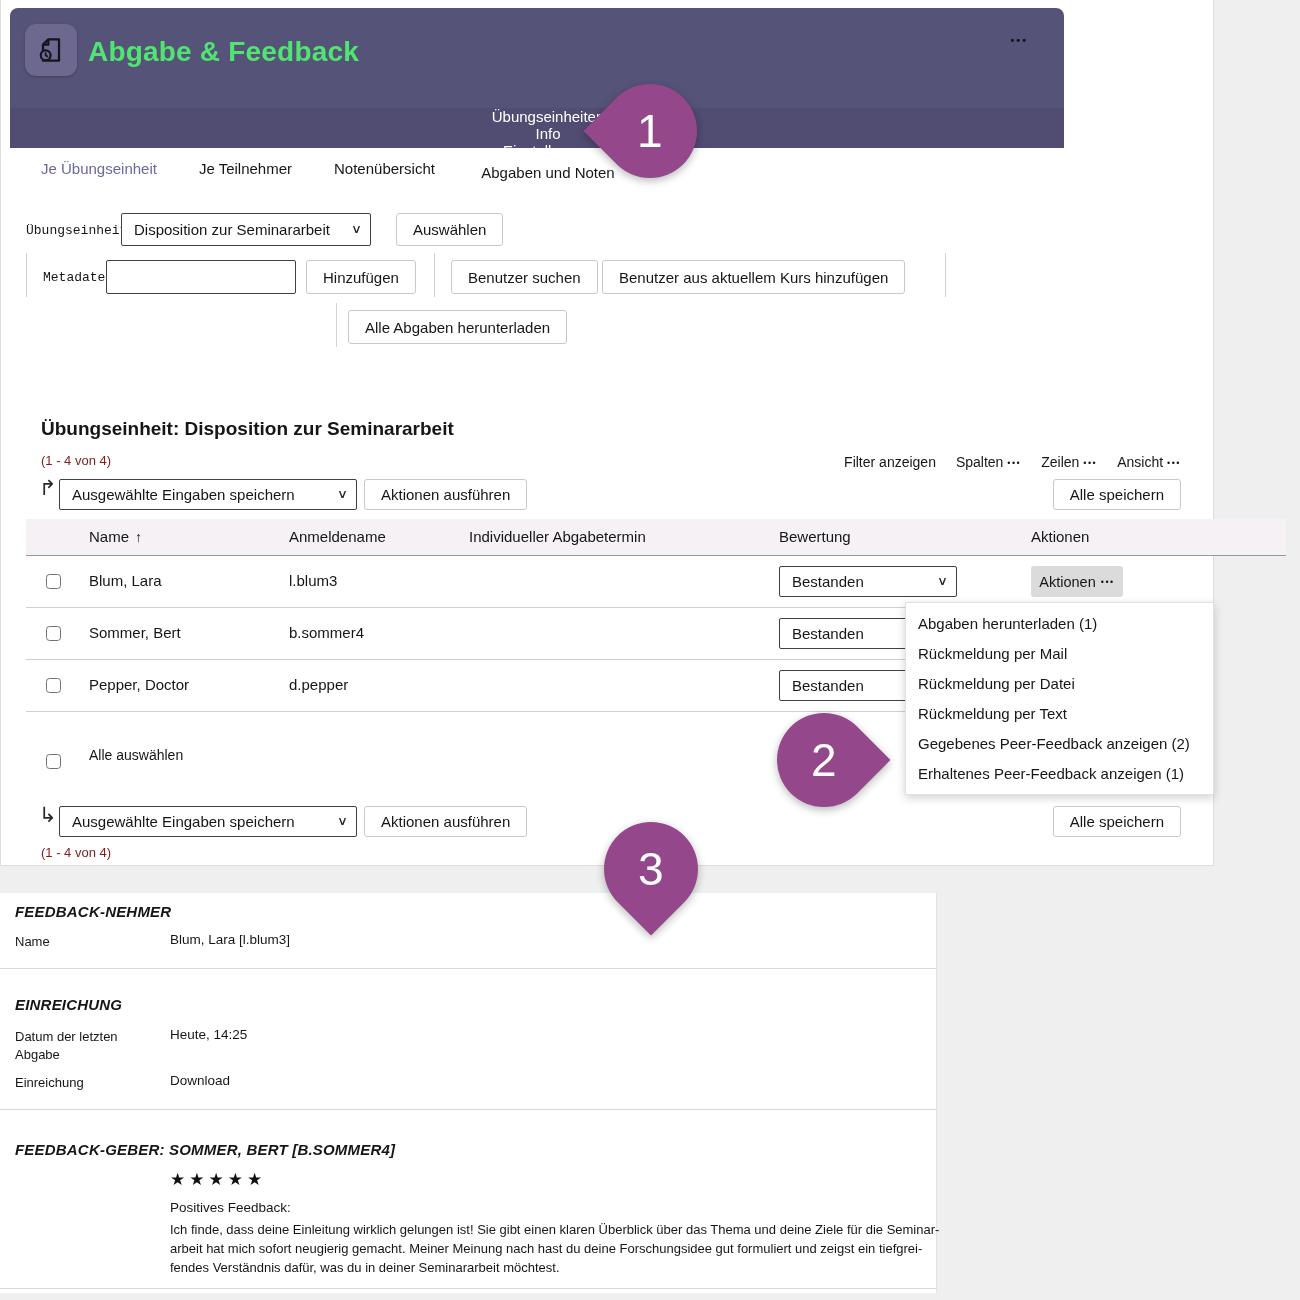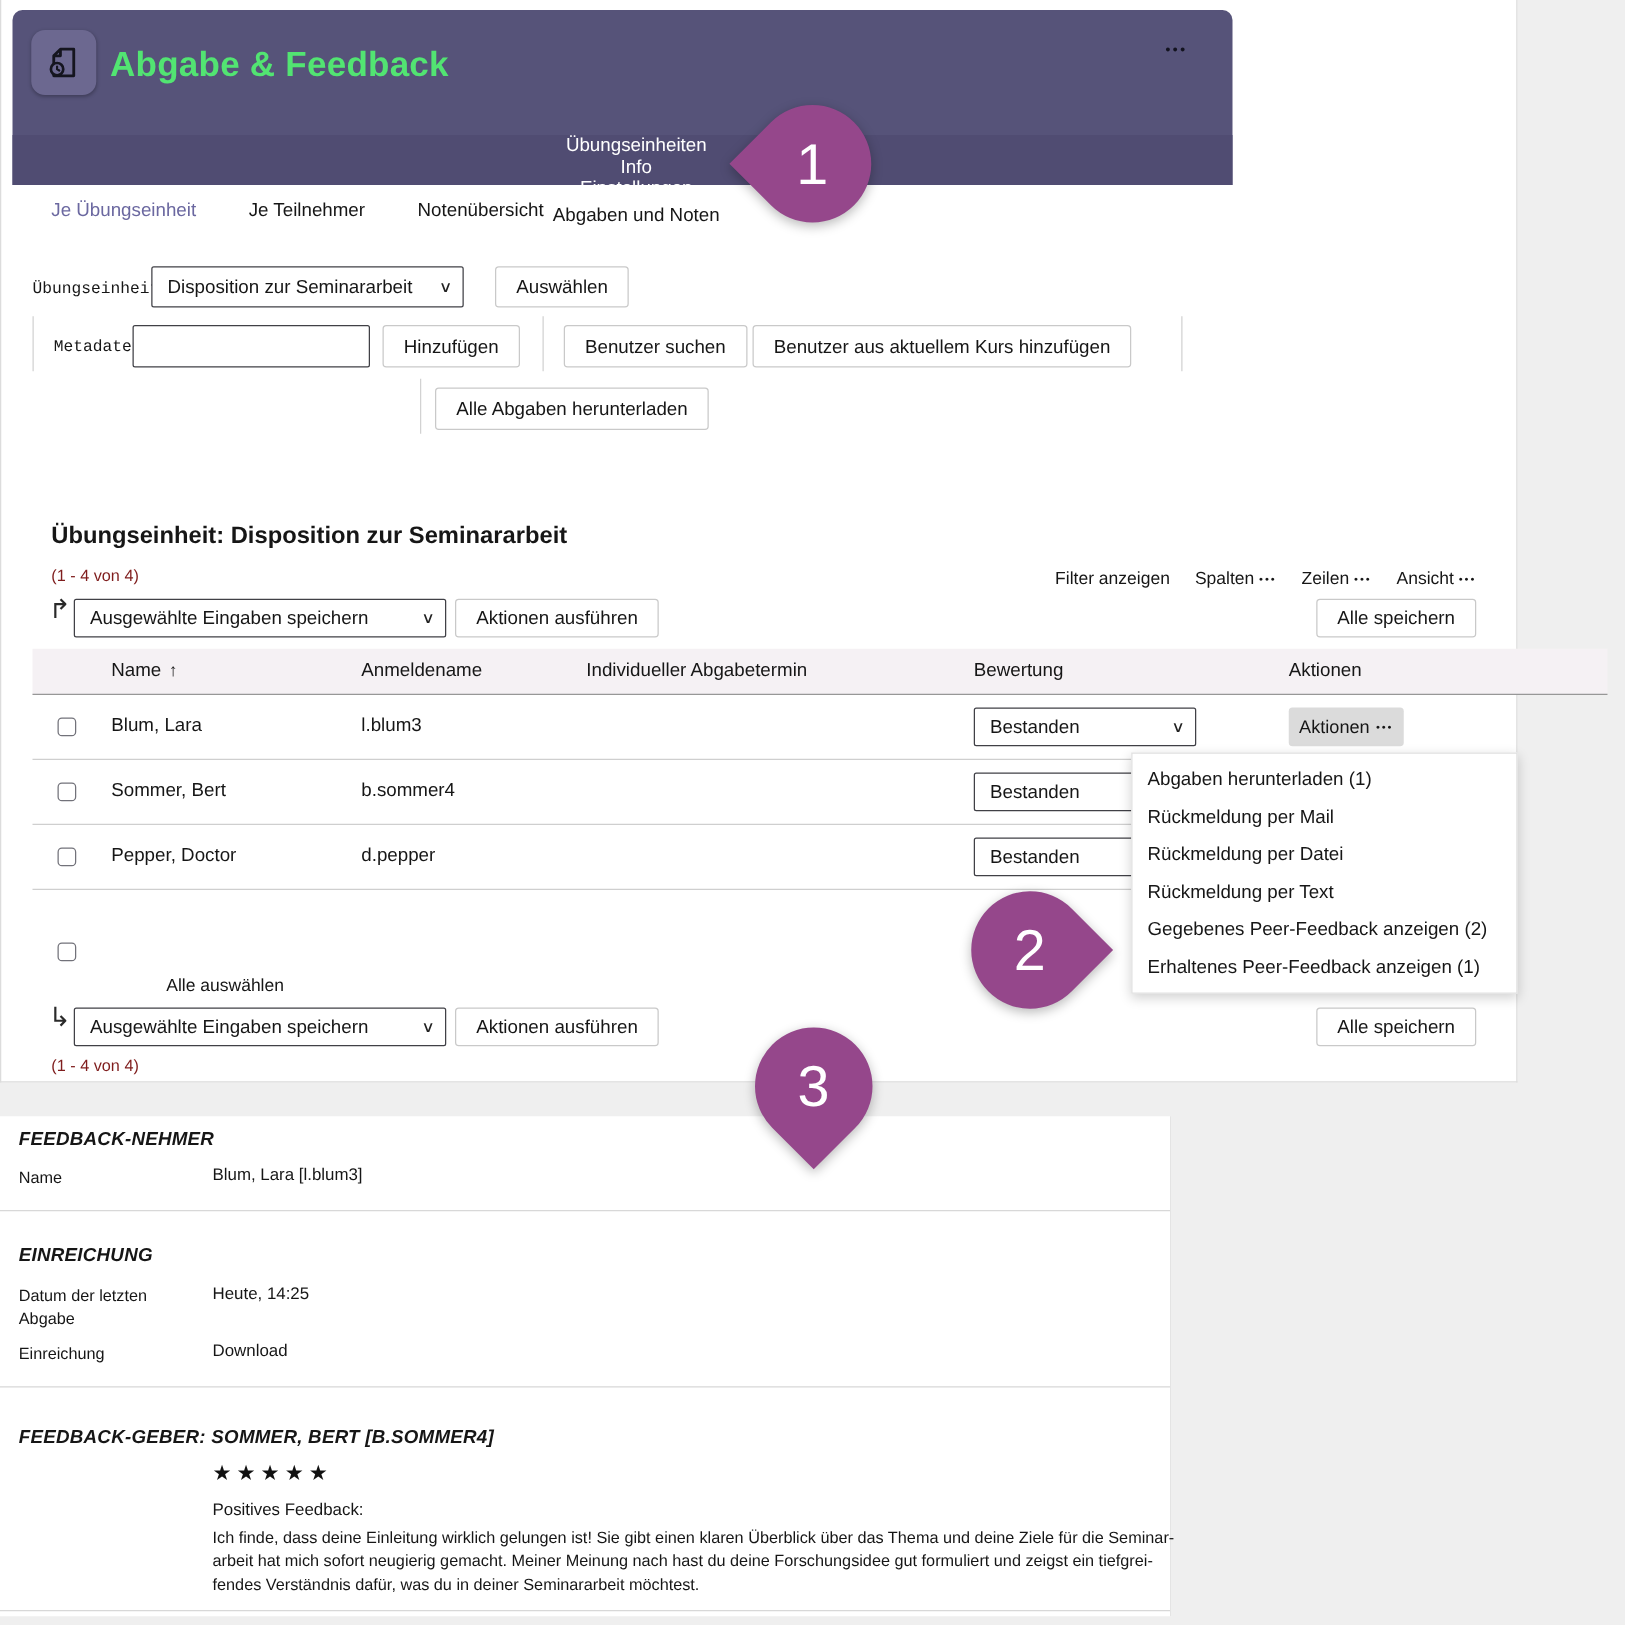--- a/index.html
+++ b/index.html
@@ -11,21 +11,21 @@
   .page { position:relative; width:1300px; height:1300px; }
 
   
   .main-region {
     position:absolute; left:0; top:0; width:1214px; height:866px;
     background:#ffffff; border:1px solid #dcdcdc; border-top:none;
   }
 
   
   .header-card {
-    position:absolute; left:9px; top:8px; width:976px; height:140px;
+    position:absolute; left:9px; top:8px; width:1054px; height:140px;
     background:#565379; border-radius:8px 8px 0 0;
   }
   .obj-icon {
     position:absolute; left:15px; top:16px; width:52px; height:52px;
     background:#6c6890; border-radius:11px;
     display:flex; align-items:center; justify-content:center;
     box-shadow:0 1px 3px rgba(0,0,0,.25);
   }
   .page-title {
     position:absolute; left:78px; top:28px;
@@ -246,21 +246,21 @@
 
     <div class="checkbox" style="left:45px; top:678px;"></div>
     <div class="cell" style="left:88px; top:676px;">Pepper, Doctor</div>
     <div class="cell" style="left:288px; top:676px;">d.pepper</div>
     <div class="fake-select grade-select" style="left:778px; top:670px;">
       <span class="val">Bestanden</span>
     </div>
     <div class="row-divider" style="top:711px;"></div>
 
     <div class="checkbox" style="left:45px; top:754px;"></div>
-    <div class="select-all-label" style="top:780px;margin-left:44px;">Alle auswählen</div>
+    <div class="select-all-label" style="top:747px;">Alle auswählen</div>
 
     <div class="corner-arrow" style="left:38px; top:804px;">↳</div>
     <div class="fake-select" style="left:58px; top:806px; width:298px; height:31px;">
       <span class="val">Ausgewählte Eingaben speichern</span>
       <span class="chev">∨</span>
     </div>
     <div class="btn" style="left:363px; top:806px; height:31px;">Aktionen ausführen</div>
     <div class="btn" style="right:32px; left:auto; top:806px; height:31px; position:absolute;">Alle speichern</div>
     <div class="tbl-count" style="top:845px;">(1 - 4 von 4)</div>
   </div>

